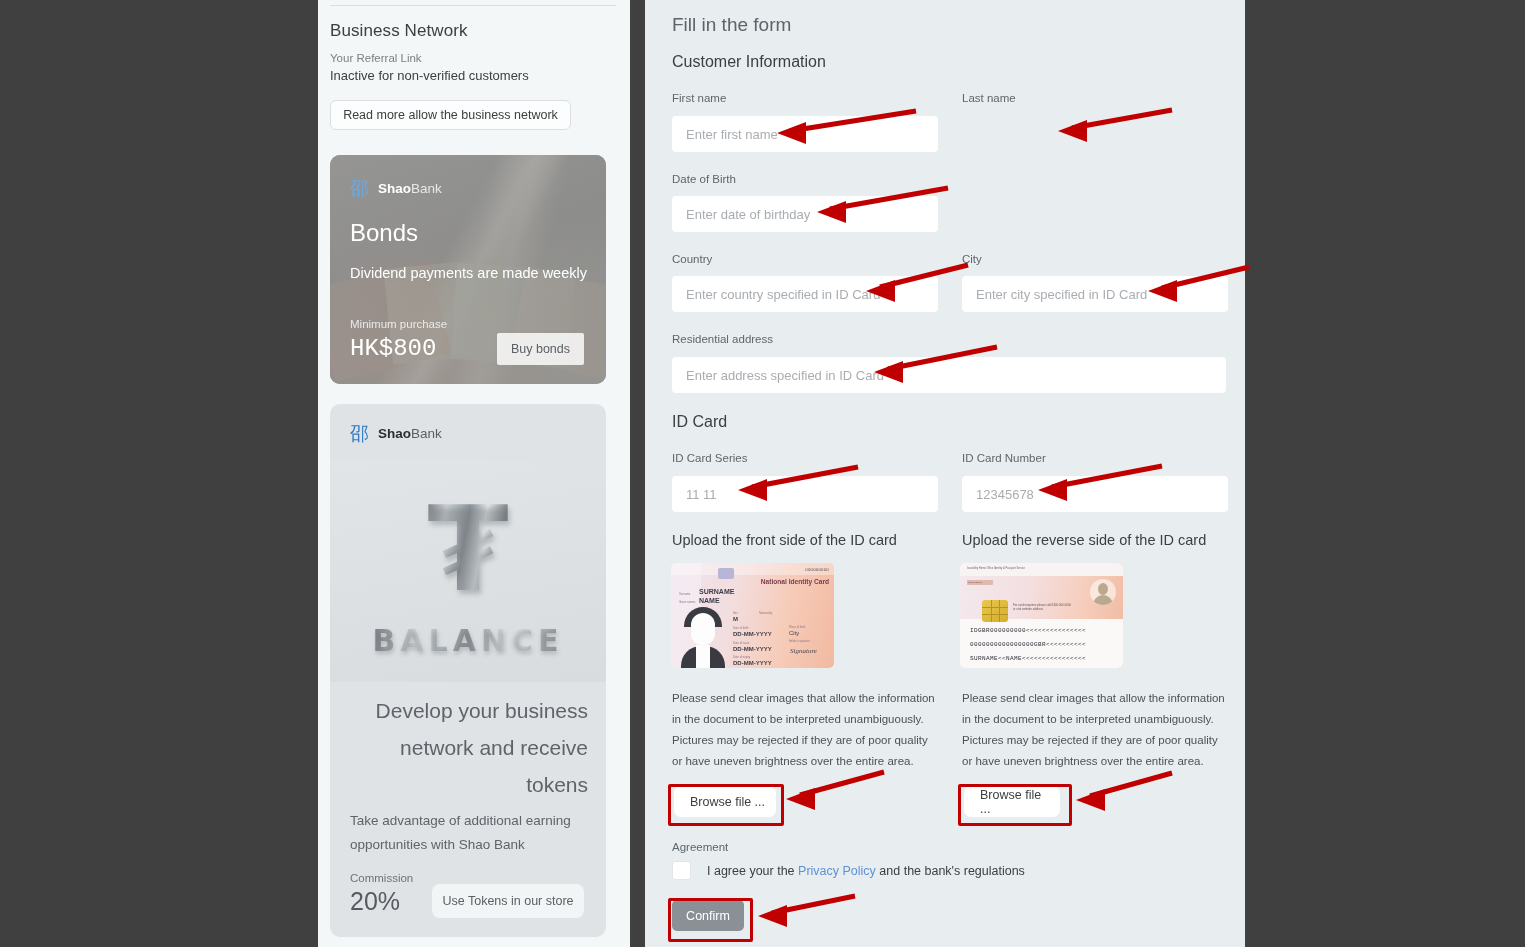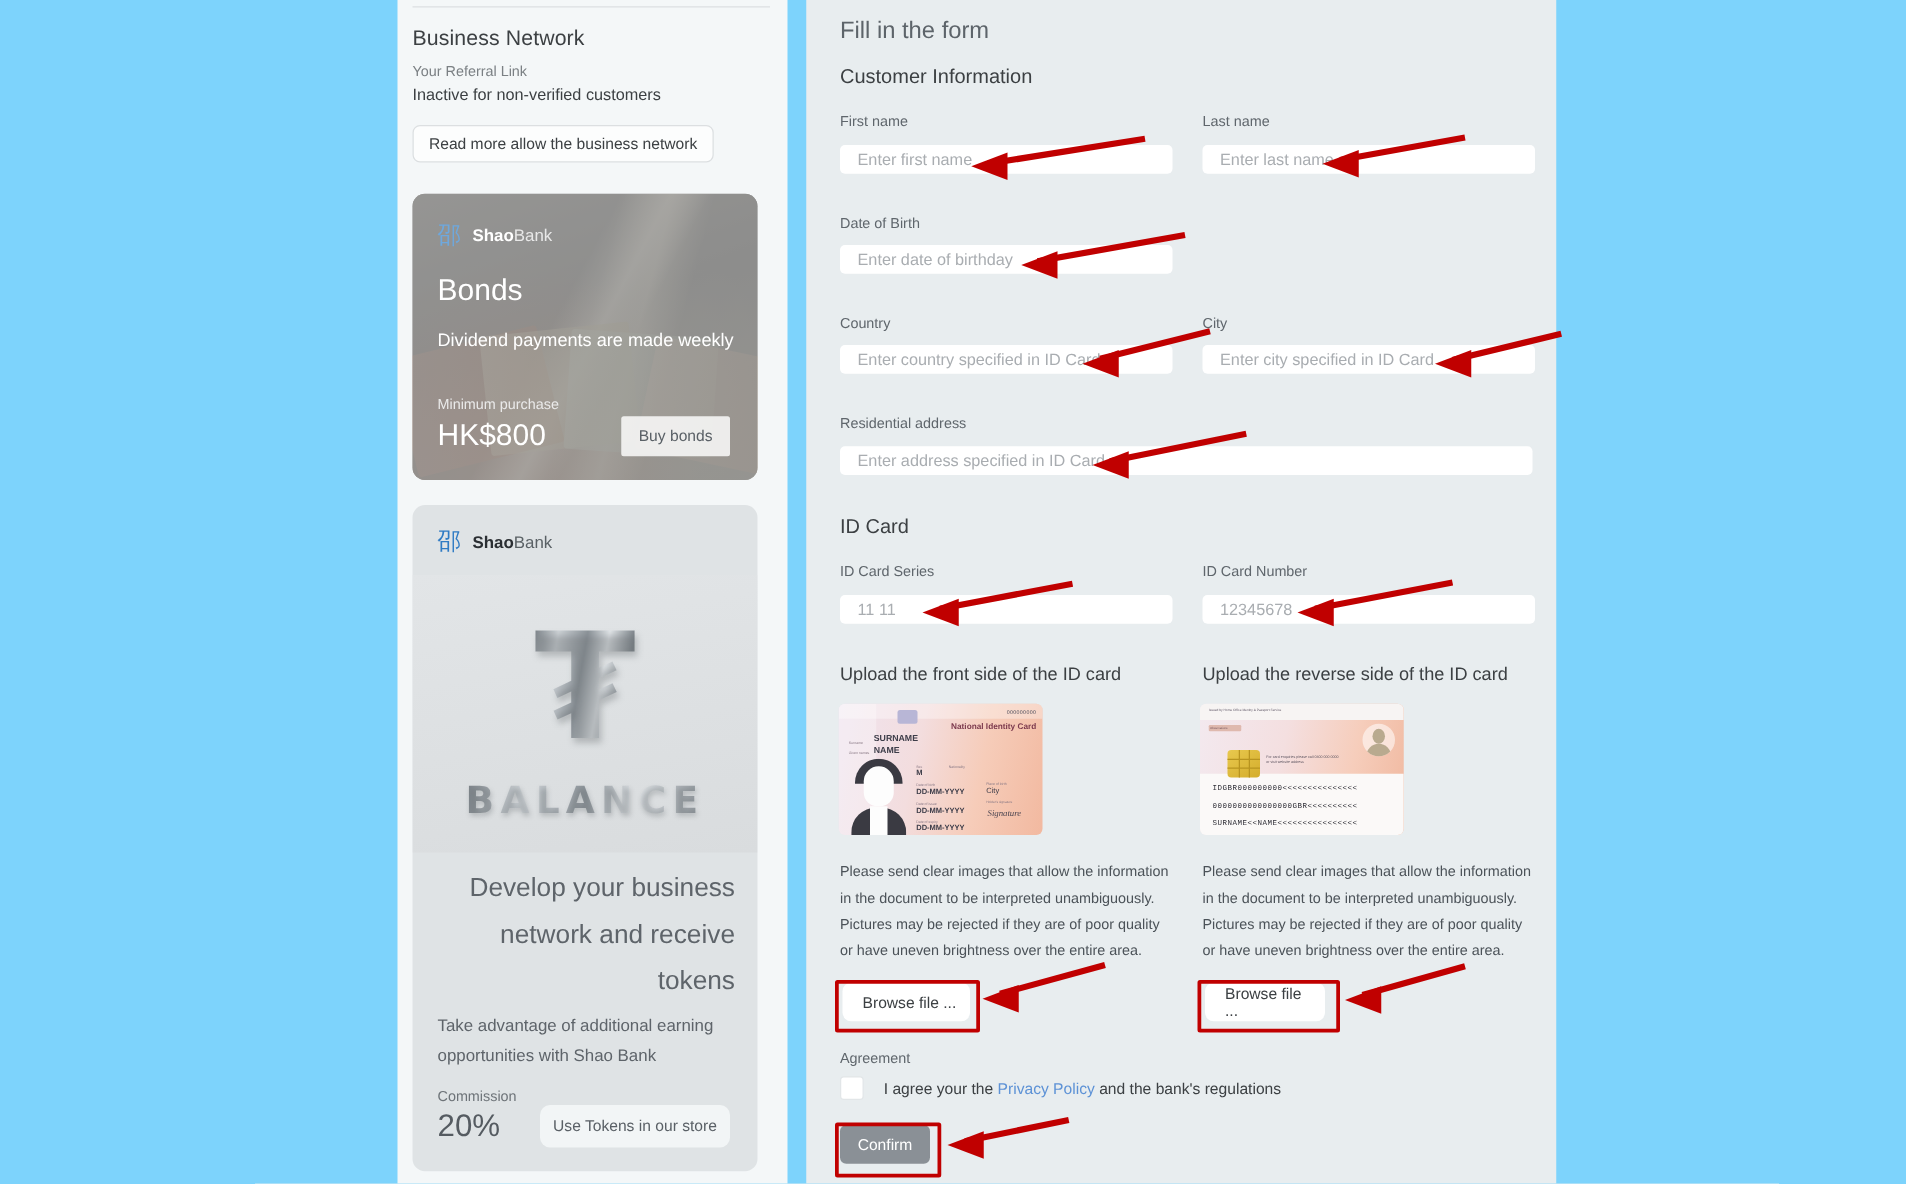--- a/index.html
+++ b/index.html
@@ -5,21 +5,21 @@
   html, body {
     margin: 0;
     padding: 0;
     background: #eef2f3;
     font-family: "Liberation Sans", sans-serif;
   }
   #page {
     position: relative;
     width: 1525px;
     height: 947px;
-    background: #7dd3fc;
+    background: #404040;
     overflow: hidden;
   }
 
   
   #left-col {
     position: absolute;
     left: 318px;
     top: 0;
     width: 312px;
     height: 947px;
@@ -144,20 +144,21 @@
     top: 163px;
     font-size: 11.5px;
     color: #eaeaea;
   }
   .bonds-price {
     position: absolute;
     left: 20px;
     top: 180px;
     font-size: 24px;
     color: #ffffff;
+    font-family: Liberation Mono, monospace;
   }
   .buy-bonds-btn {
     position: absolute;
     left: 167px;
     top: 178px;
     width: 87px;
     height: 32px;
     border-radius: 2px;
     border: none;
     background: rgba(255,255,255,.82);
@@ -297,21 +298,21 @@
     font-size: 16px;
     color: #3c4043;
   }
   .fld-label {
     position: absolute;
     font-size: 11.5px;
     color: #5f666c;
   }
   .fld {
     position: absolute;
-    height: 23px;
+    height: 36px;
     border: none;
     border-radius: 4px;
     background: #ffffff;
     font-size: 13px;
     color: #3c4043;
     font-family: "Liberation Sans", sans-serif;
     padding: 0 14px;
     box-sizing: border-box;
     outline: none;
   }
@@ -462,21 +463,20 @@
   </div>
 
   <div id="form-panel">
     <div class="form-title">Fill in the form</div>
     <div class="section-head" style="top:53px;">Customer Information</div>
 
     <div class="fld-label" style="left:27px;top:92px;">First name</div>
     <input class="fld half" style="left: 27px; top: 116px;" placeholder="Enter first name">
 
     <div class="fld-label" style="left:317px;top:92px;">Last name</div>
-    <input class="fld half" style="left: 317px; top: 116px;" placeholder="Enter last name">
 
     <div class="fld-label" style="left:27px;top:173px;">Date of Birth</div>
     <input class="fld half" style="left: 27px; top: 196px;" placeholder="Enter date of birthday">
 
     <div class="fld-label" style="left:27px;top:253px;">Country</div>
     <input class="fld half" style="left: 27px; top: 276px;" placeholder="Enter country specified in ID Card">
 
     <div class="fld-label" style="left:317px;top:253px;">City</div>
     <input class="fld half" style="left: 317px; top: 276px;" placeholder="Enter city specified in ID Card">
 

